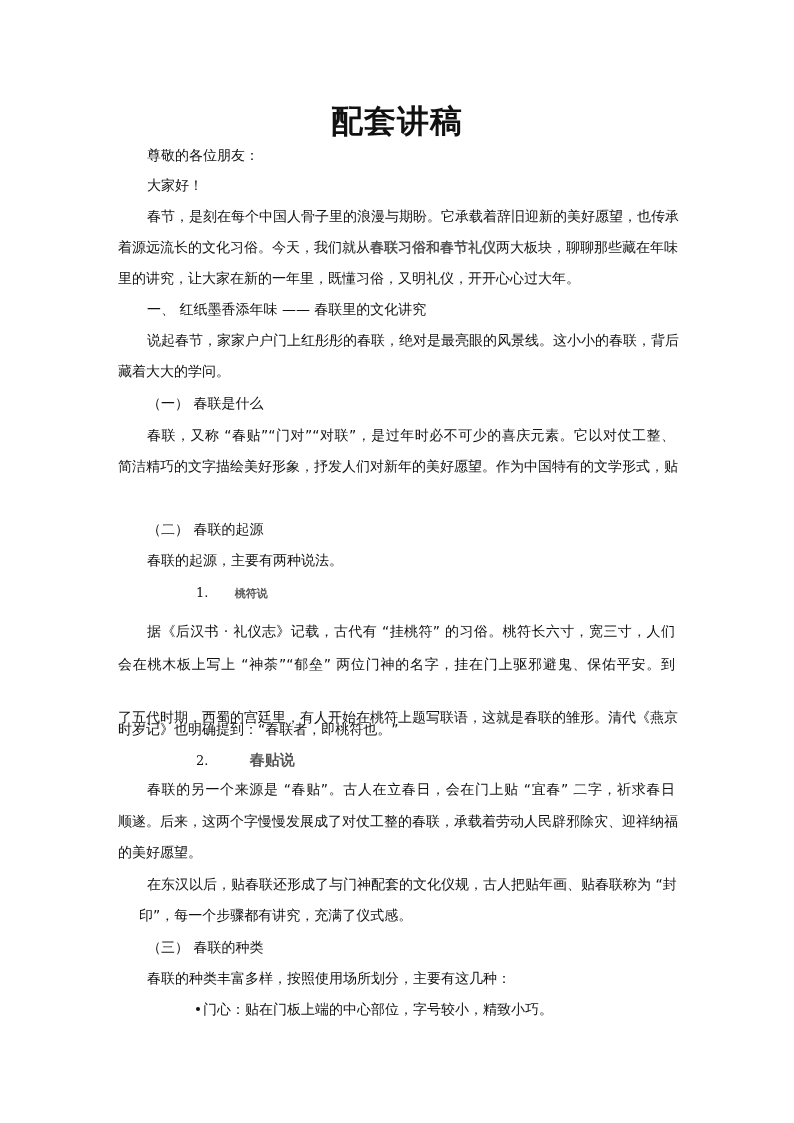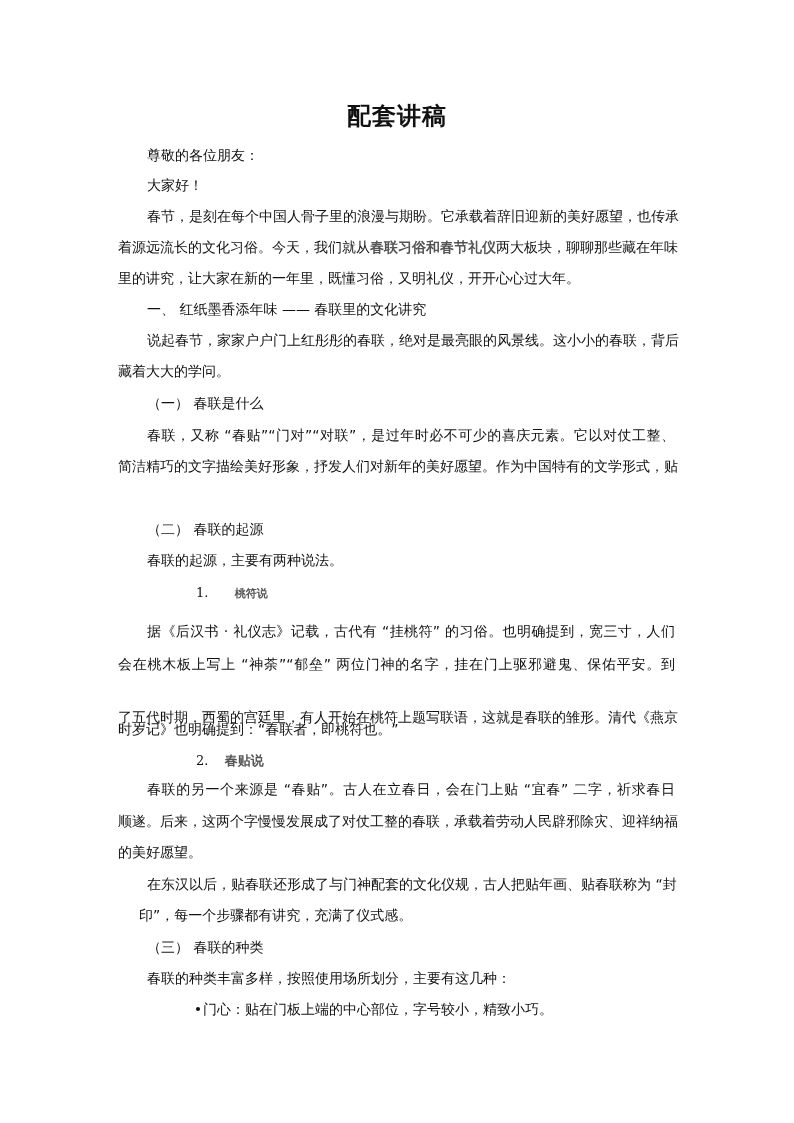--- a/index.html
+++ b/index.html
@@ -1,20 +1,20 @@
 <!DOCTYPE html>
 <html><head>
   <meta charset="utf-8">
   <style>
     html, body { margin: 0; padding: 0; background: #ffffff; }
     body { width: 794px; height: 1123px; position: relative; overflow: hidden;
            font-family: "DejaVu Sans", "Liberation Sans", sans-serif; color: #111111; }
     .page { position: absolute; left: 0; top: 0; width: 794px; height: 1123px; background: #fff; }
     .title { position: absolute; left: 0; width: 794px; top: 100px; text-align: center;
-             font-size: 24px; font-weight: bold; letter-spacing: 1px; color: #111; }
+             font-size: 32px; font-weight: bold; letter-spacing: 1px; color: #111; }
     .line { position: absolute; font-size: 14px; line-height: 18px; white-space: nowrap; color: #111; }
     .justify { text-align: justify; text-align-last: justify; }
     .bold { font-weight: bold; }
     .num { font-family: "DejaVu Serif", "Liberation Serif", serif; font-size: 13px; }
     .grey { color: #555; }
     .bullet-dot { display: inline-block; width: 4px; height: 4px; border-radius: 50%; background: #111; vertical-align: middle; margin-right: 3px; position: relative; top: -1px; }
   </style>
 </head>
 <body>
 
@@ -41,28 +41,28 @@
   <div class="line justify" style="left:118px; width:557px; top:457px;">简洁精巧的文字描绘美好形象，抒发人们对新年的美好愿望。作为中国特有的文学形式，贴</div>
 
   <div class="line" style="left:147px; top:520px;">（二） 春联的起源</div>
   <div class="line" style="left:147px; top:551px;">春联的起源，主要有两种说法。</div>
 
   <div class="line" style="left:196px; top:583px;">
     <span class="num">1.</span>
     <span class="bold grey" style="margin-left:22px; font-size:11px;margin-top:12px;">桃符说</span>
   </div>
 
-  <div class="line justify" style="left:147px; width:528px; top:622px;">据《后汉书 · 礼仪志》记载，古代有 “挂桃符” 的习俗。也明确提到，宽三寸，人们</div>
+  <div class="line justify" style="left:147px; width:528px; top:622px;">据《后汉书 · 礼仪志》记载，古代有 “挂桃符” 的习俗。桃符长六寸，宽三寸，人们</div>
   <div class="line justify" style="left:118px; width:557px; top:655px;">会在桃木板上写上 “神荼”“郁垒” 两位门神的名字，挂在门上驱邪避鬼、保佑平安。到</div>
   <div class="line justify" style="left:118px; width:557px; top:688px;margin-top:20px;">了五代时期，西蜀的宫廷里，有人开始在桃符上题写联语，这就是春联的雏形。清代《燕京</div>
   <div class="line" style="left:118px; top:720px;">时岁记》也明确提到：“春联者，即桃符也。”</div>
 
   <div class="line" style="left:196px; top:751px;">
     <span class="num">2.</span>
-    <span class="bold grey" style="margin-left:12px; font-size:13px;">春贴说</span>
+    <span class="bold grey" style="margin-left:37px; font-size:15px;">春贴说</span>
   </div>
 
   <div class="line justify" style="left:147px; width:528px; top:780px;">春联的另一个来源是 “春贴”。古人在立春日，会在门上贴 “宜春” 二字，祈求春日</div>
   <div class="line justify" style="left:118px; width:557px; top:812px;">顺遂。后来，这两个字慢慢发展成了对仗工整的春联，承载着劳动人民辟邪除灾、迎祥纳福</div>
   <div class="line" style="left:118px; top:843px;">的美好愿望。</div>
 
   <div class="line justify" style="left:147px; width:528px; top:875px;">在东汉以后，贴春联还形成了与门神配套的文化仪规，古人把贴年画、贴春联称为 “封</div>
   <div class="line" style="left:118px; top:906px;margin-left:21px;">印”，每一个步骤都有讲究，充满了仪式感。</div>
 
   <div class="line" style="left:147px; top:938px;">（三） 春联的种类</div>

